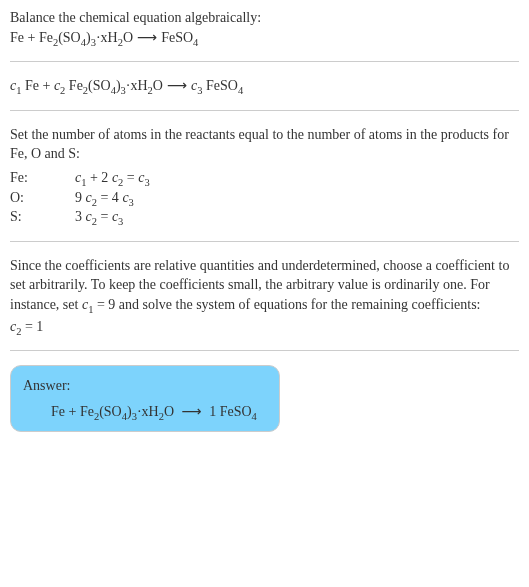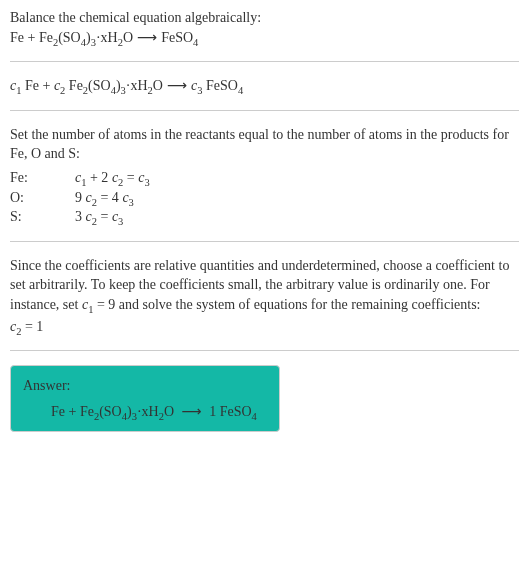--- a/index.html
+++ b/index.html
@@ -47,23 +47,23 @@
       padding-right: 6px;
     }
     .atom-eq {
       flex: 1;
       margin-left: 37px;
     }
     .coeff-list {
       margin-top: 2px;
     }
     .answer-box {
-      background: #14b8a6;
+      background: #7dd3fc;
       border: 1px solid #ccc;
-      border-radius: 4px;
+      border-radius: 11px;
       padding: 10px 12px;
       display: inline-block;
       min-width: 270px;
     }
     .answer-label {
       margin-bottom: 6px;
     }
     .answer-eq {
       padding-left: 28px;
     }

